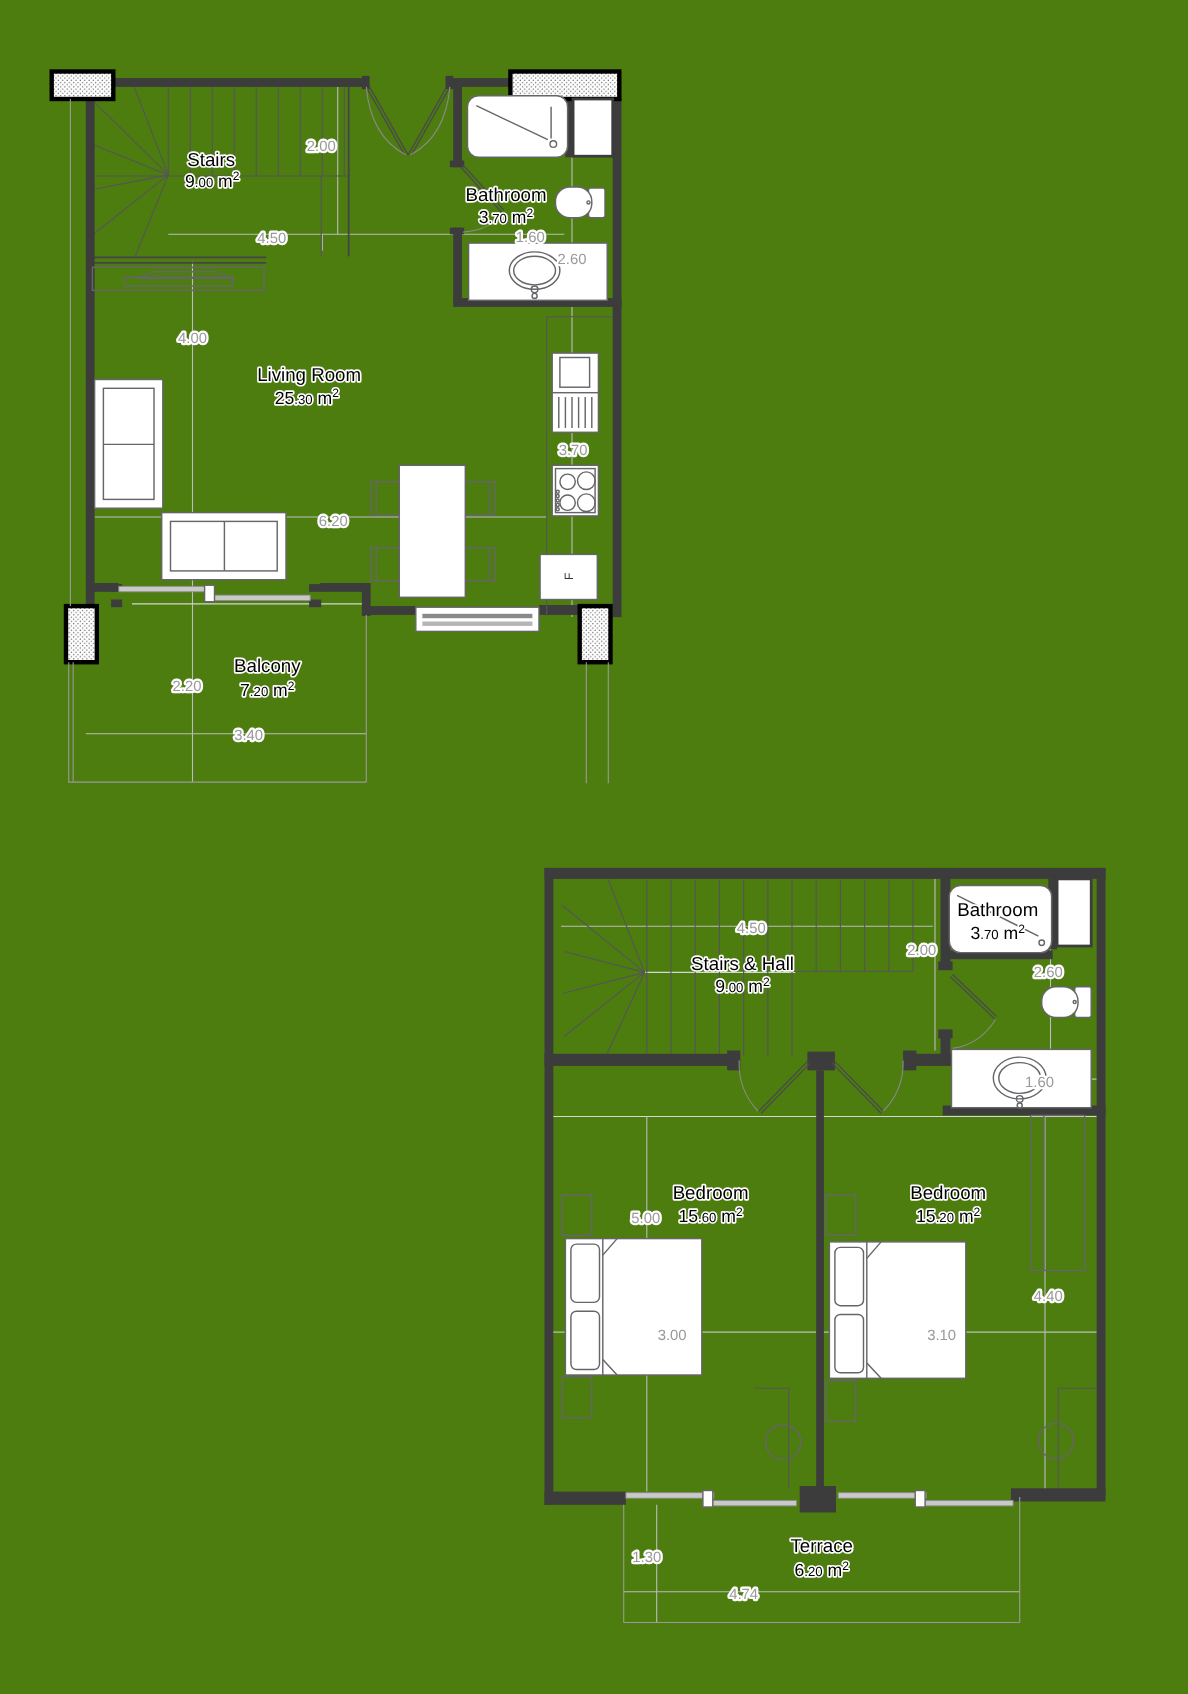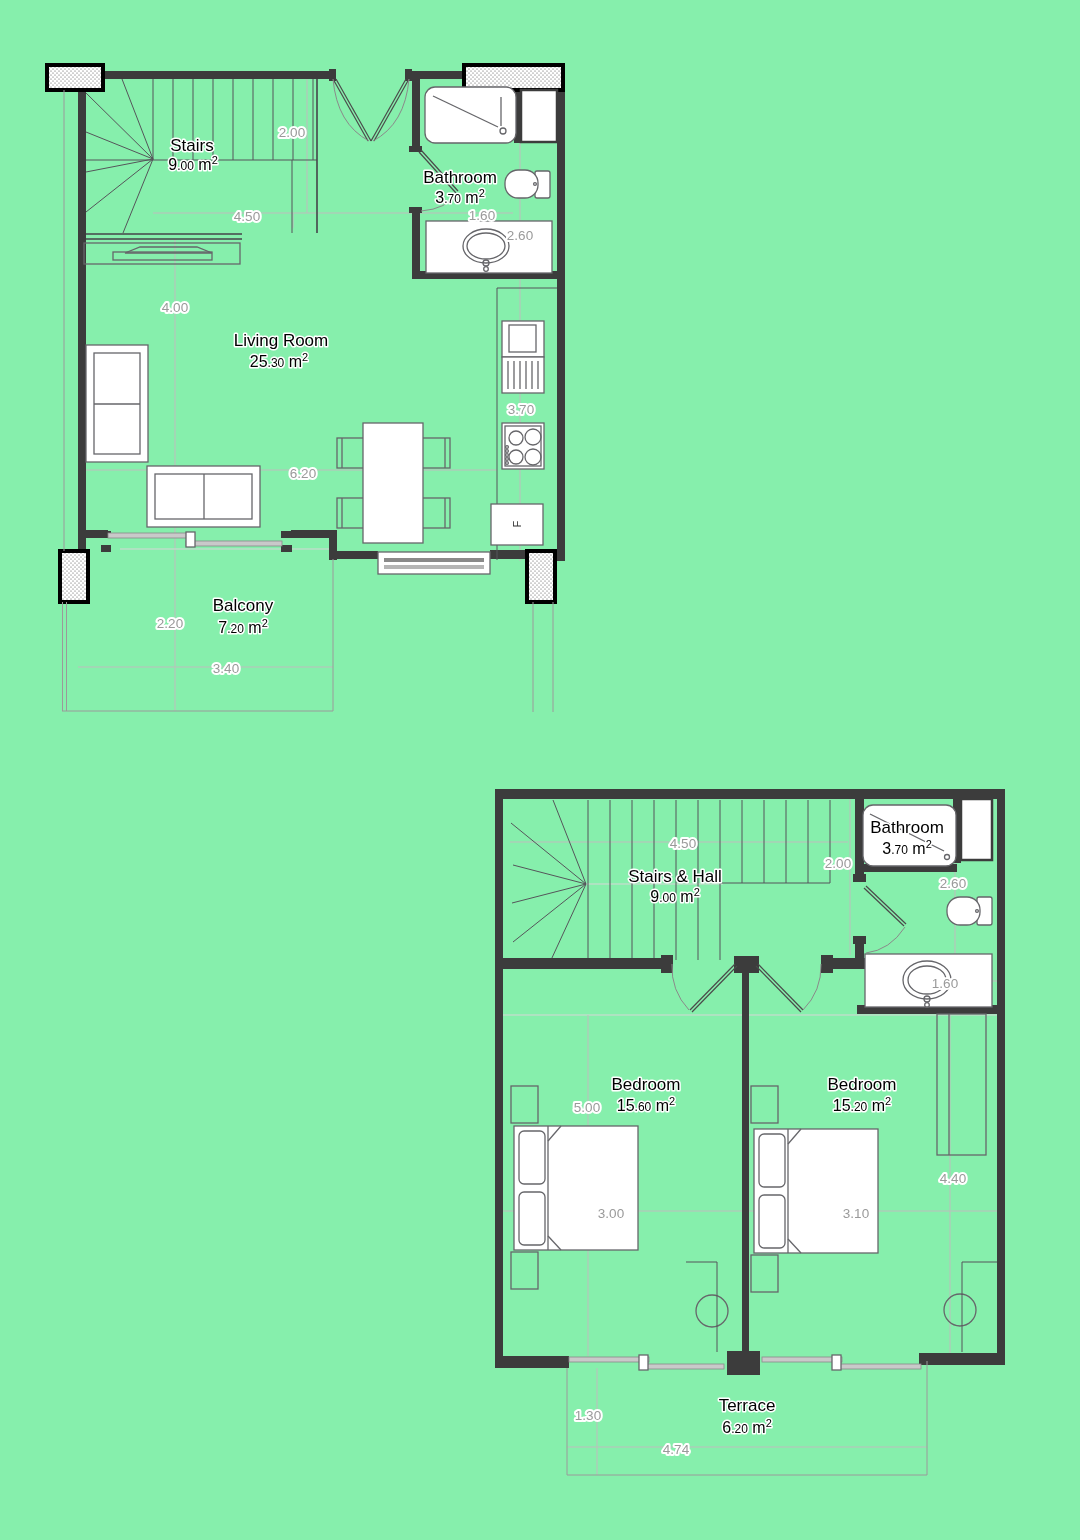--- a/index.html
+++ b/index.html
@@ -1,16 +1,16 @@
 <!DOCTYPE html>
 <html style="--wall: #3c3c3c; --dimension: #9a9a9a; --label: #000000; --light_line: #bdbdbd;"><head>
 <meta charset="utf-8">
 <style>
   html,body { margin:0; padding:0; background:#ffffff; }
-  #plan-wrap { position:relative; width:1080px; height:1540px; background:#86efac; }
+  #plan-wrap { position:relative; width:1080px; height:1540px; background:#4d7c0f; }
   svg { display:block; }
   svg text { font-family:"Liberation Sans", sans-serif; }
   .room-name { font-size:17px; fill:var(--label,#000); text-anchor:middle;
                paint-order:stroke; stroke:#fff; stroke-width:3px; stroke-linejoin:round; }
   .room-area { font-size:16px; fill:var(--label,#000); text-anchor:middle;
                paint-order:stroke; stroke:#fff; stroke-width:3px; stroke-linejoin:round; }
   .dec { font-size:12px; }
   .sup { font-size:11px; }
   .dim { font-size:13.5px; fill:var(--dimension,#9a9a9a); text-anchor:middle;
          paint-order:stroke; stroke:#fff; stroke-width:4px; stroke-linejoin:round; }

